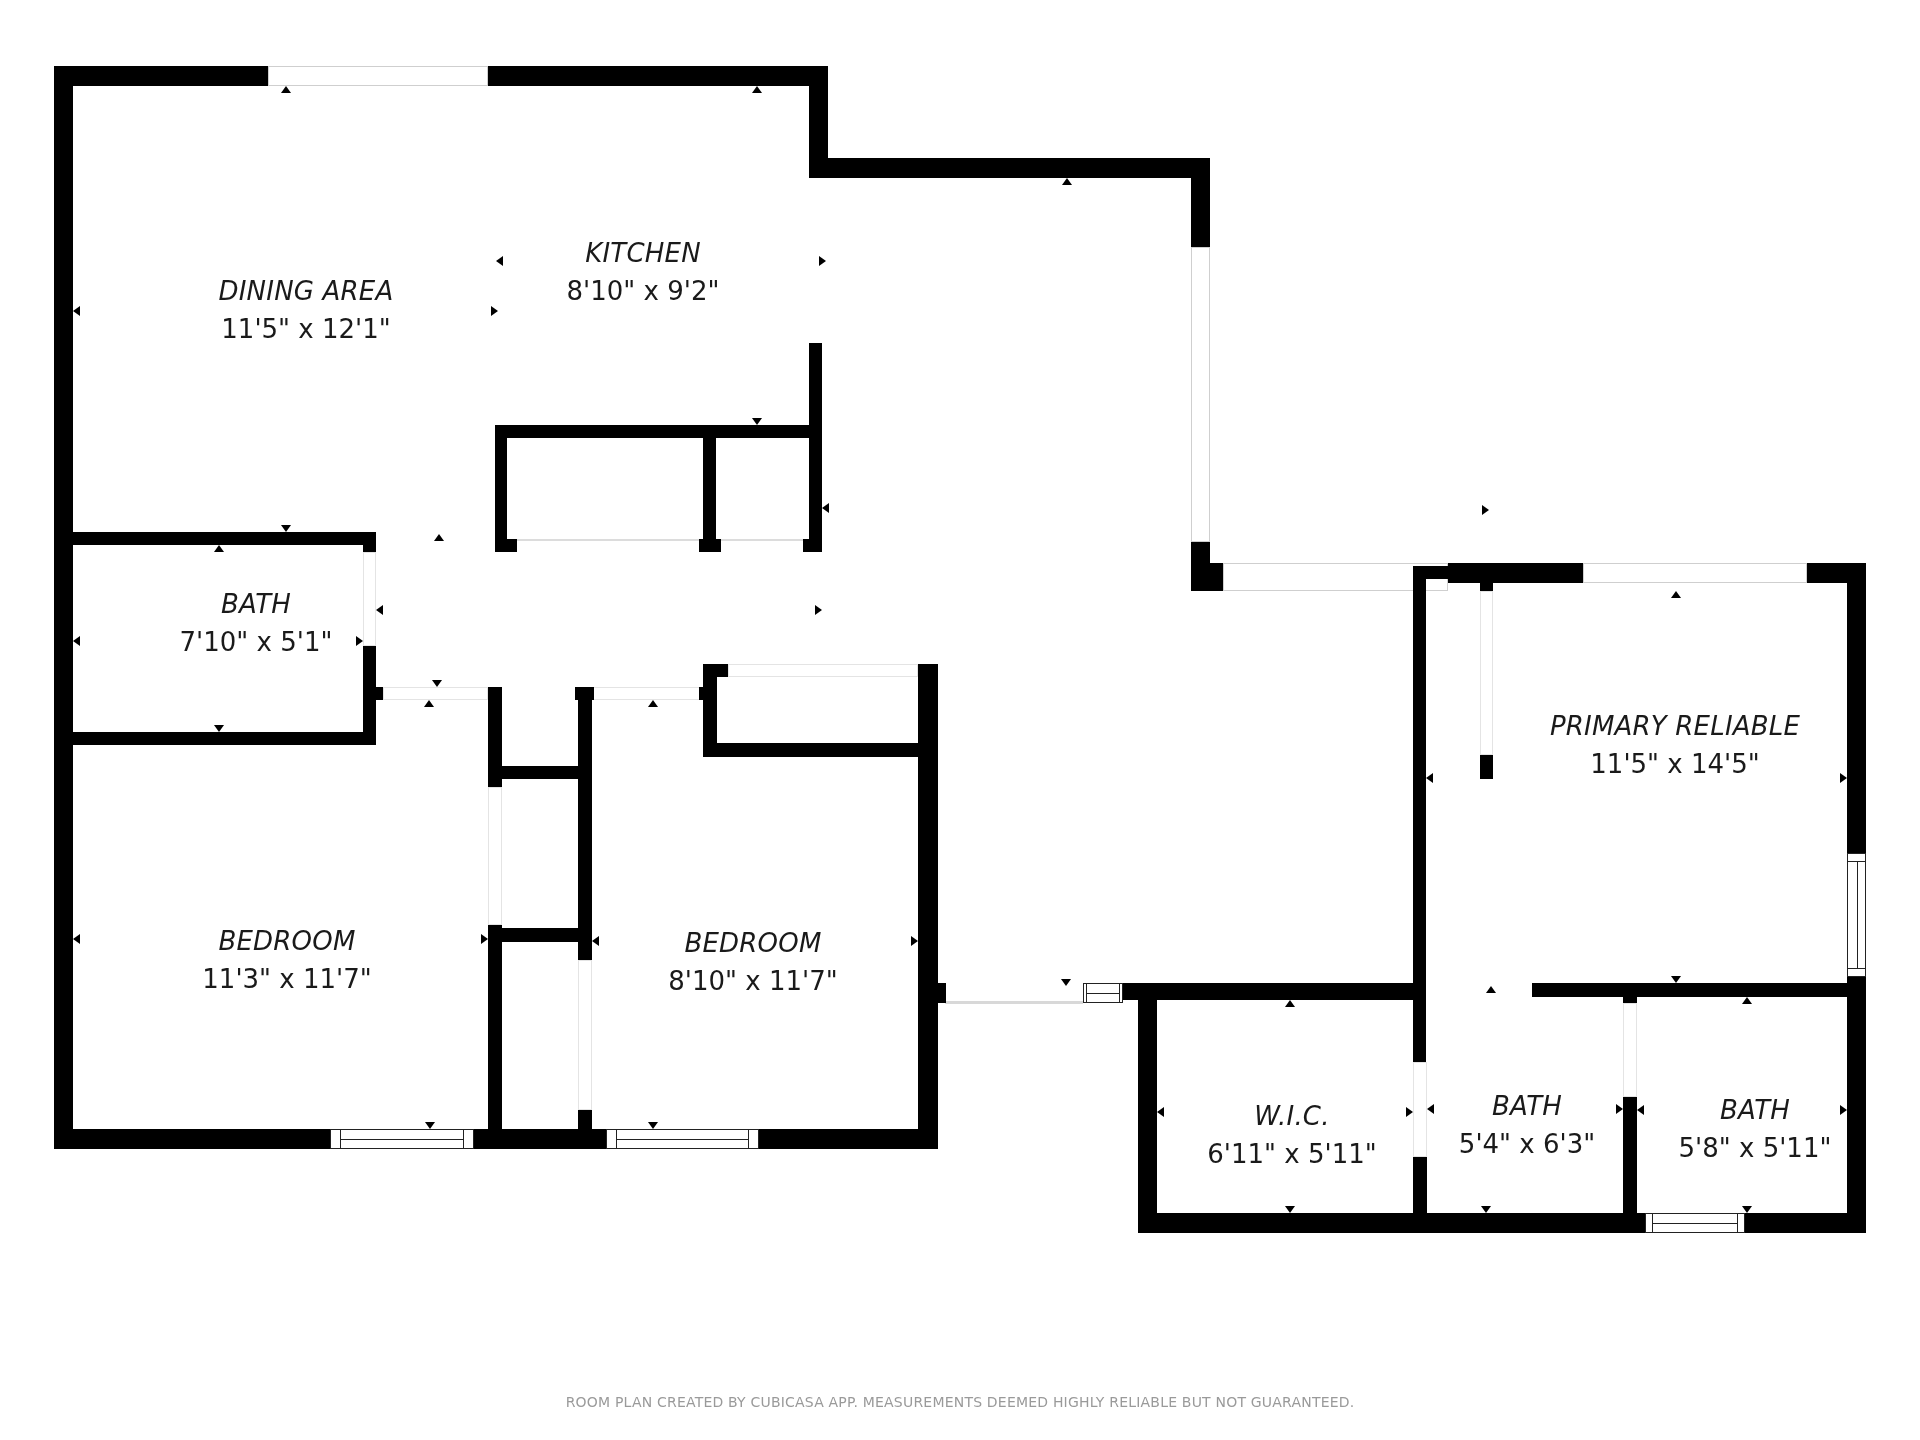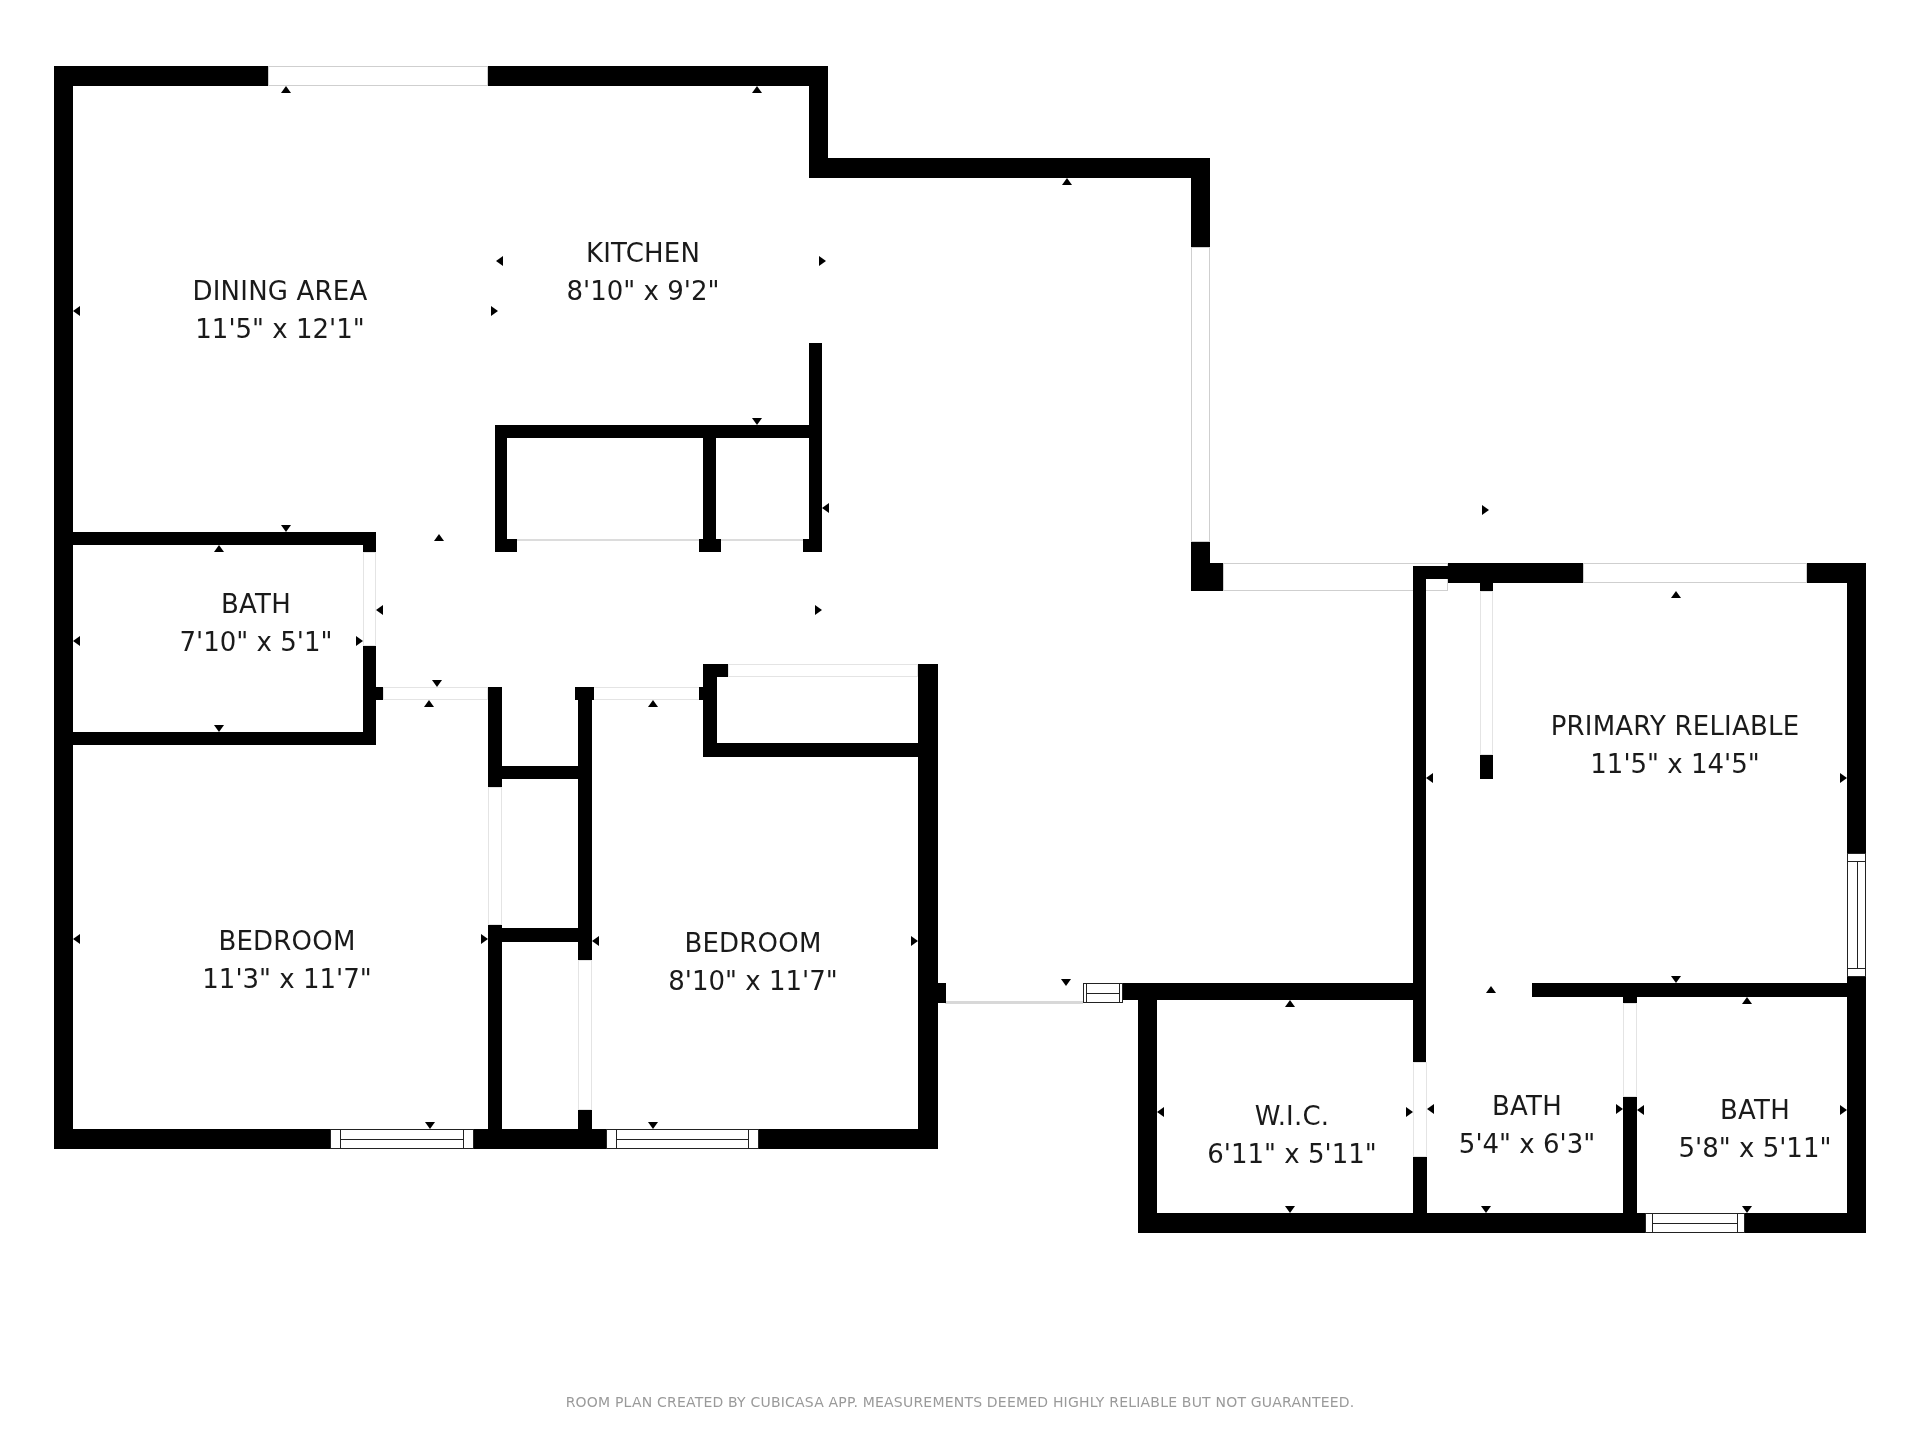--- a/index.html
+++ b/index.html
@@ -7,21 +7,21 @@
   #plan { position:absolute; left:0; top:0; width:1920px; height:1440px; }
   .wall { position:absolute; background:#000; }
   .win { position:absolute; background:#fff; box-sizing:border-box; border:1px solid #cfcfcf; }
   .win-frame { position:absolute; background:#fff; box-sizing:border-box; border:1.5px solid #222; }
   .win-frame.h::before { content:""; position:absolute; left:6%; right:6%; top:50%; border-top:1.5px solid #222; }
   .win-frame.h::after { content:""; position:absolute; top:0; bottom:0; left:6%; right:6%; border-left:1.5px solid #222; border-right:1.5px solid #222; }
   .win-frame.v::before { content:""; position:absolute; top:6%; bottom:6%; left:50%; border-left:1.5px solid #222; }
   .win-frame.v::after { content:""; position:absolute; left:0; right:0; top:6%; bottom:6%; border-top:1.5px solid #222; border-bottom:1.5px solid #222; }
   .door { position:absolute; background:#fff; box-sizing:border-box; border:1px solid #e4e4e4; }
   .label { position:absolute; transform:translateX(-50%); text-align:center; color:#1a1a1a; white-space:nowrap; }
-  .label .name { display:block; font-size:26px; line-height:38px; letter-spacing:0.2px; }
+  .label .name { display:block; font-size:26px; line-height:38px; letter-spacing:0.2px;font-style:italic; }
   .label .dims { display:block; font-size:26px; line-height:38px; }
   .tick { position:absolute; width:0; height:0; }
   .tick.up { border-left:5px solid transparent; border-right:5px solid transparent; border-bottom:7px solid #000; }
   .tick.down { border-left:5px solid transparent; border-right:5px solid transparent; border-top:7px solid #000; }
   .tick.left { border-top:5px solid transparent; border-bottom:5px solid transparent; border-right:7px solid #000; }
   .tick.right { border-top:5px solid transparent; border-bottom:5px solid transparent; border-left:7px solid #000; }
   .footer { position:absolute; left:960px; top:1394px; transform:translateX(-50%); font-size:14px; color:#9a9a9a; white-space:nowrap; letter-spacing:0.2px; }
 </style>
 </head>
 <body>
@@ -156,21 +156,21 @@
   <div class="tick right" style="left:1406px;top:1107px;"></div>
   <div class="tick down" style="left:1285px;top:1206px;"></div>
   <div class="tick left" style="left:1427px;top:1104px;"></div>
   <div class="tick right" style="left:1616px;top:1104px;"></div>
   <div class="tick down" style="left:1481px;top:1206px;"></div>
   <div class="tick up" style="left:1742px;top:997px;"></div>
   <div class="tick left" style="left:1637px;top:1105px;"></div>
   <div class="tick right" style="left:1840px;top:1105px;"></div>
   <div class="tick down" style="left:1742px;top:1206px;"></div>
 
-  <div class="label" style="left:280px;top:272px;">
+  <div class="label" style="left:306px;top:272px;">
     <span class="name">DINING AREA</span>
     <span class="dims">11'5" x 12'1"</span>
   </div>
   <div class="label" style="left:643px;top:234px;">
     <span class="name">KITCHEN</span>
     <span class="dims">8'10" x 9'2"</span>
   </div>
   <div class="label" style="left:256px;top:585px;">
     <span class="name">BATH</span>
     <span class="dims">7'10" x 5'1"</span>

